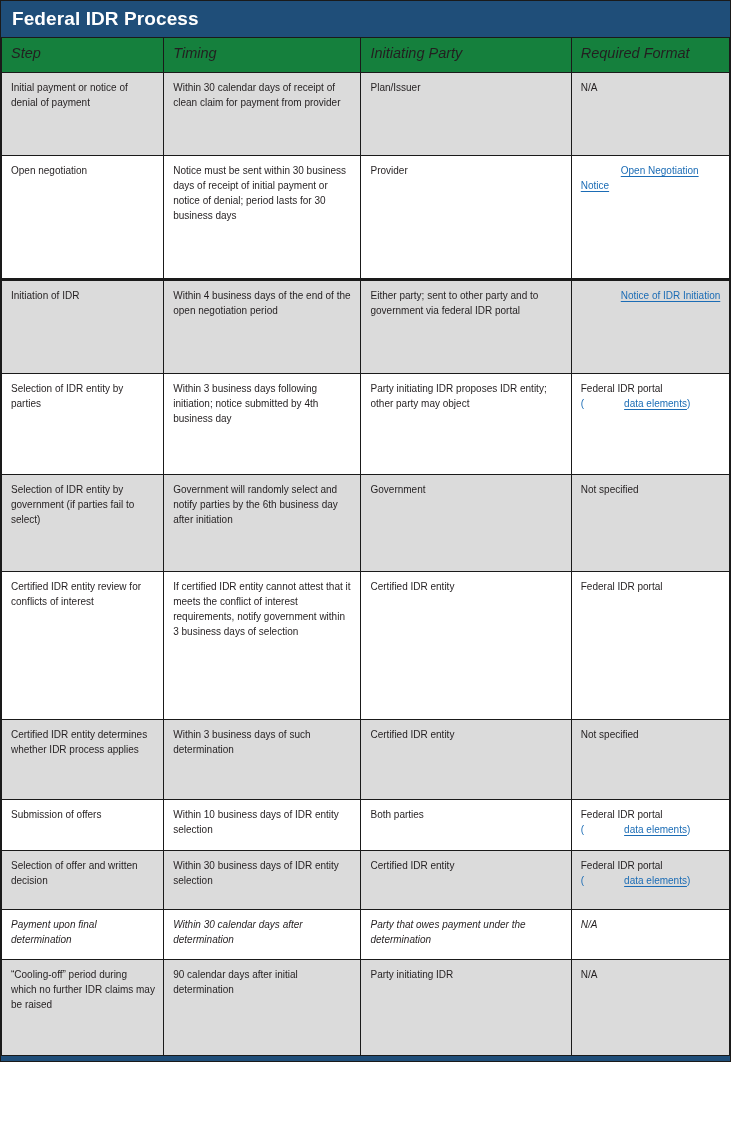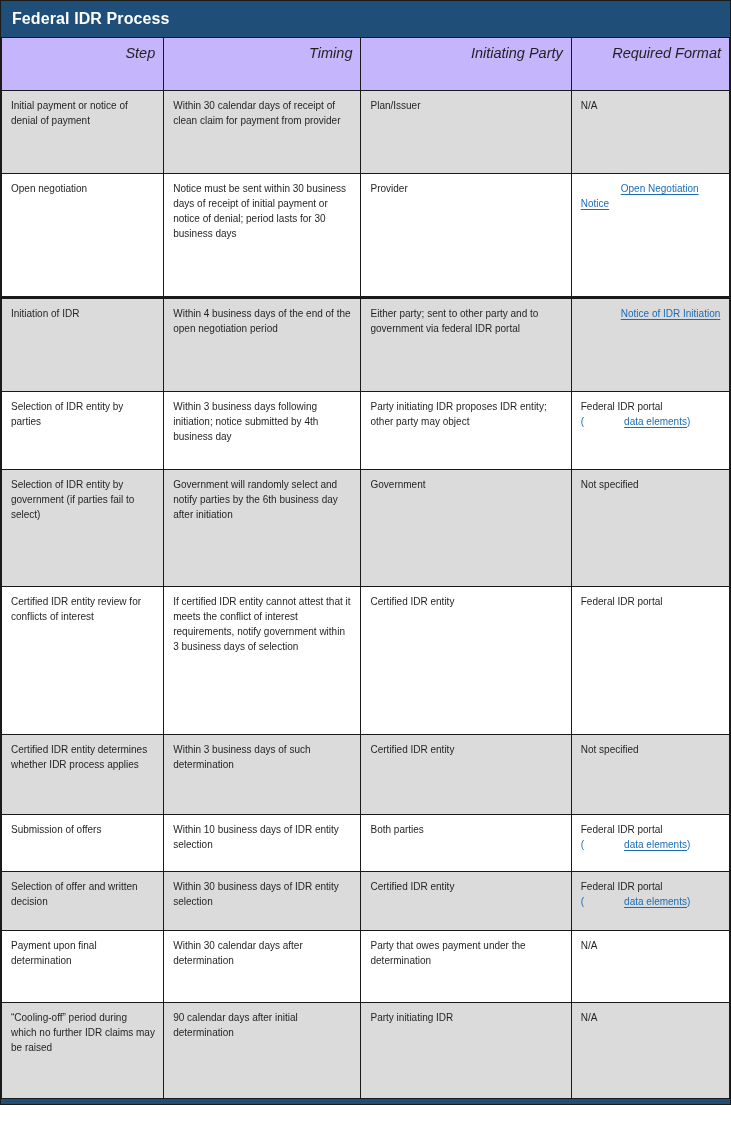--- a/index.html
+++ b/index.html
@@ -24,21 +24,21 @@
   .title-bar {
     background: var(--navy);
     height: 36px;
     display: flex;
     align-items: center;
     padding-left: 11px;
     box-sizing: border-box;
   }
   .title-bar .title-text {
     color: #ffffff;
-    font-size: 16px;
+    font-size: 19px;
     font-weight: bold;
     letter-spacing: 0.1px;
   }
   table.idr-table {
     width: 100%;
     border-collapse: collapse;
     table-layout: fixed;
   }
   table.idr-table th,
   table.idr-table td {
@@ -48,43 +48,42 @@
     padding: 7px 8px 7px 9px;
     font-size: 10px;
     line-height: 1.5;
     color: var(--text);
     overflow-wrap: break-word;
   }
   table.idr-table thead th {
     font-style: italic;
     font-weight: normal;
     font-size: 14.5px;
-    background: #c4b5fd;
+    background: #15803d;
     height: 24px;
     vertical-align: middle;
     padding-top: 4px;
-    padding-bottom: 24px;
-    text-align: right;
+    padding-bottom: 6px;
   }
   tbody tr:nth-child(odd) td { background: var(--gray); }
   tbody tr:nth-child(even) td { background: #ffffff; }
   
   tbody tr:nth-child(3) td { border-top: 3px solid var(--border); }
 
   
   tbody tr:nth-child(1)  { height: 83px; }
   tbody tr:nth-child(2)  { height: 124px; }
   tbody tr:nth-child(3)  { height: 94px; }
-  tbody tr:nth-child(4)  { height: 78px; }
-  tbody tr:nth-child(5)  { height: 117px; }
+  tbody tr:nth-child(4)  { height: 101px; }
+  tbody tr:nth-child(5)  { height: 97px; }
   tbody tr:nth-child(6)  { height: 148px; }
   tbody tr:nth-child(7)  { height: 80px; margin-top: 24px; }
-  tbody tr:nth-child(8)  { height: 57px; }
+  tbody tr:nth-child(8)  { height: 51px; }
   tbody tr:nth-child(9)  { height: 59px; }
-  tbody tr:nth-child(10) { height: 72px; }
+  tbody tr:nth-child(10) { height: 50px; font-style: italic; }
   tbody tr:nth-child(11) { height: 96px; }
 
   a.cell-link {
     color: var(--link);
     text-decoration: underline;
     text-underline-offset: 2px;
     margin-left: 40px;
   }
   .blue-text {
     color: var(--link);

